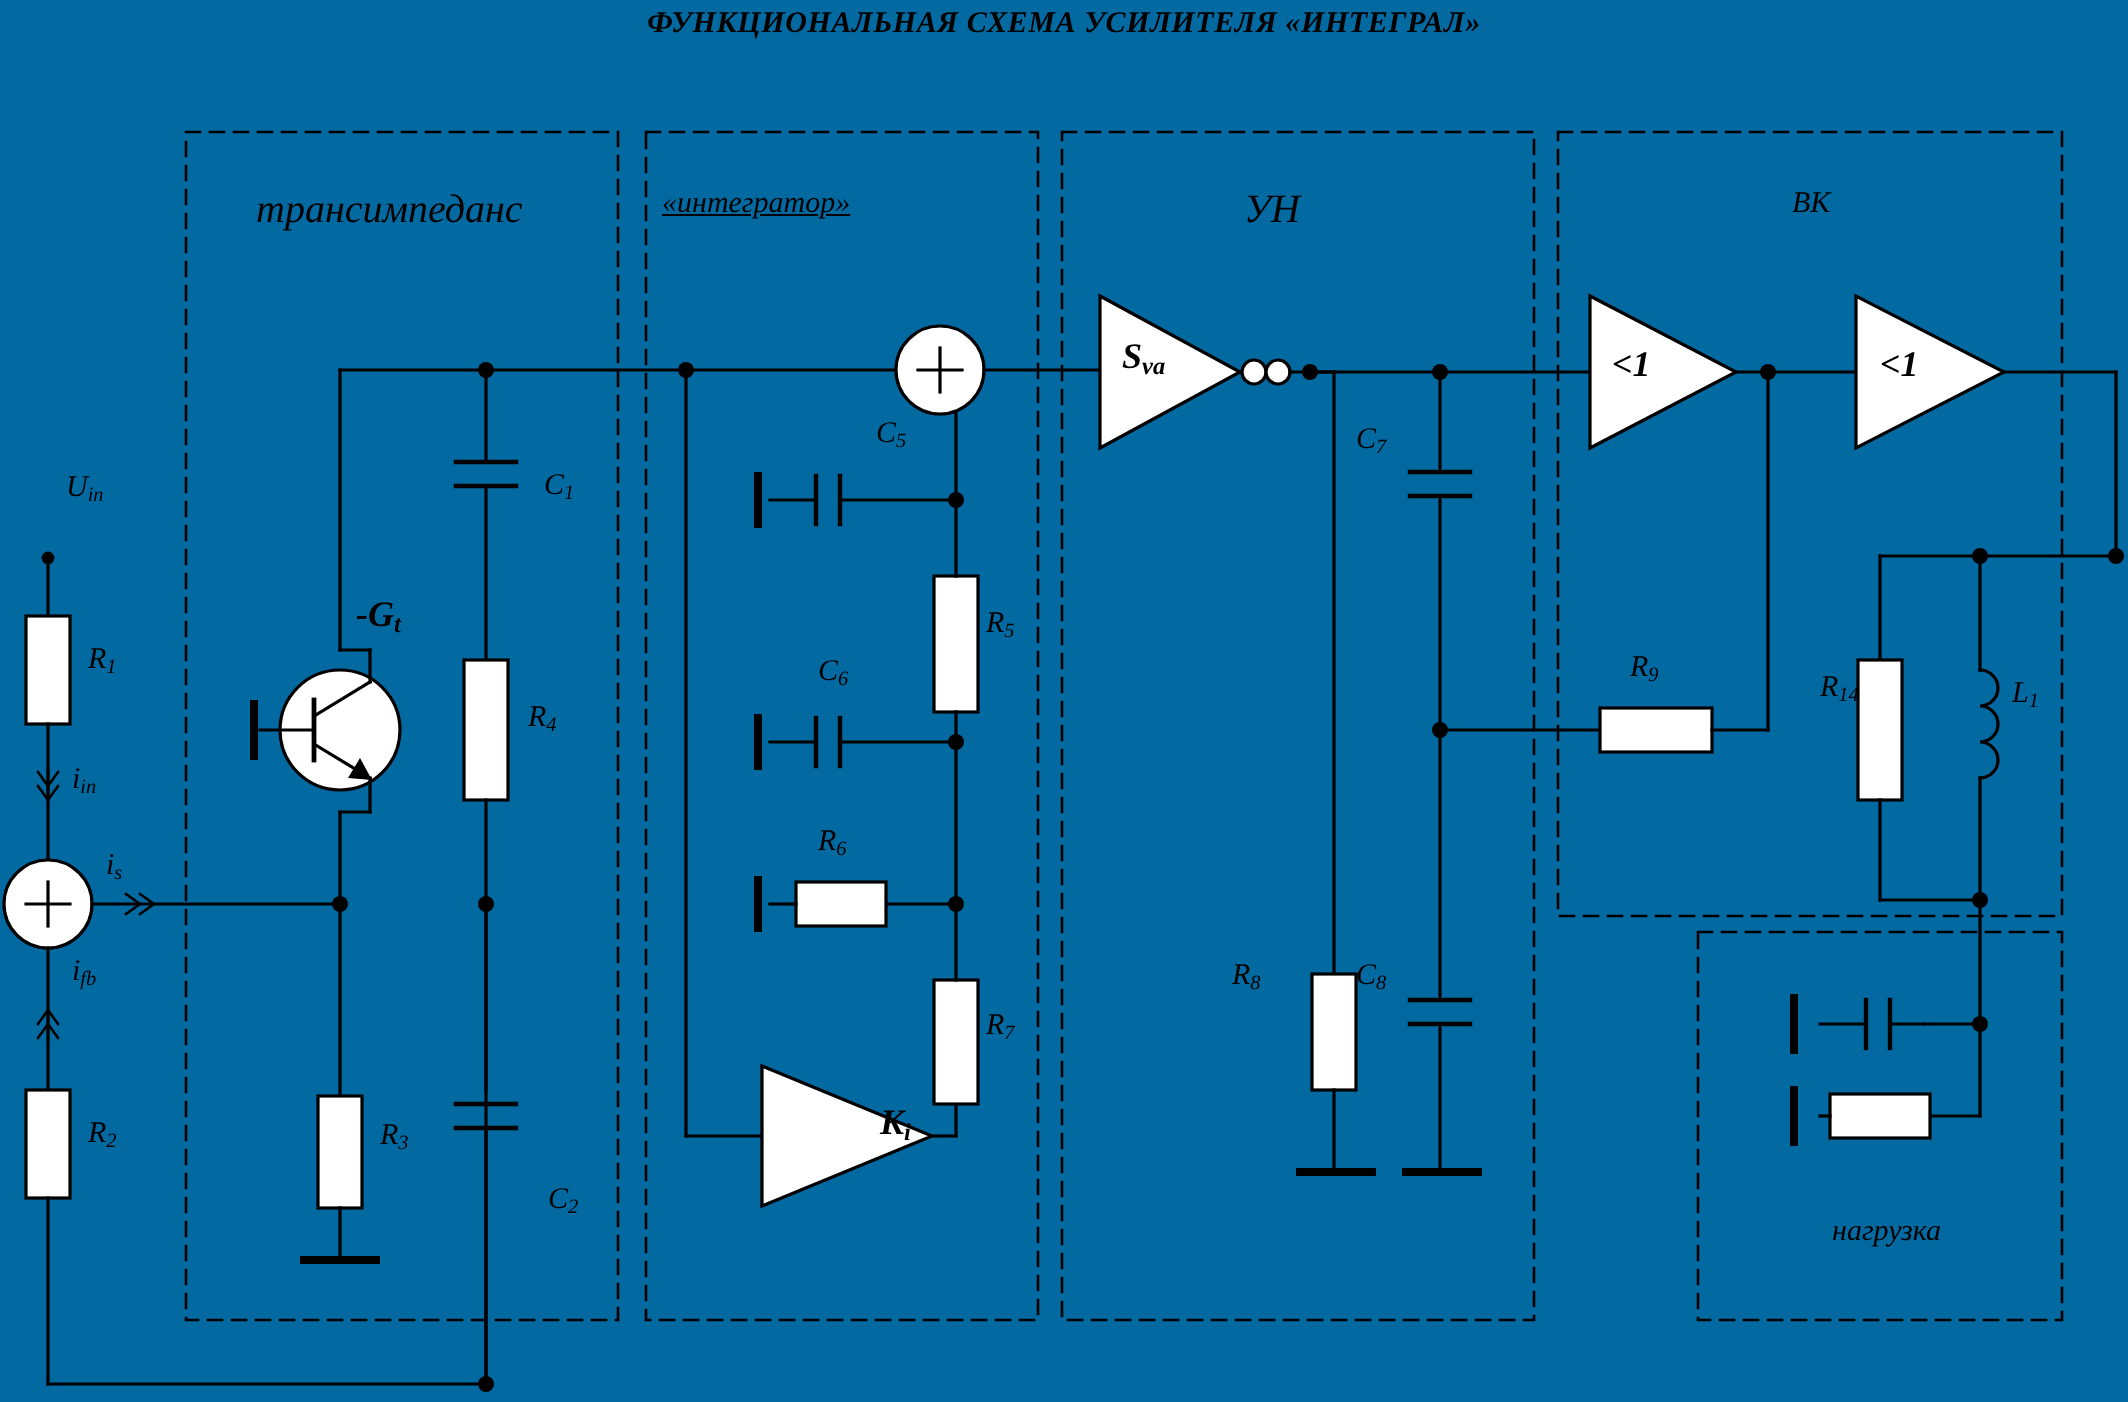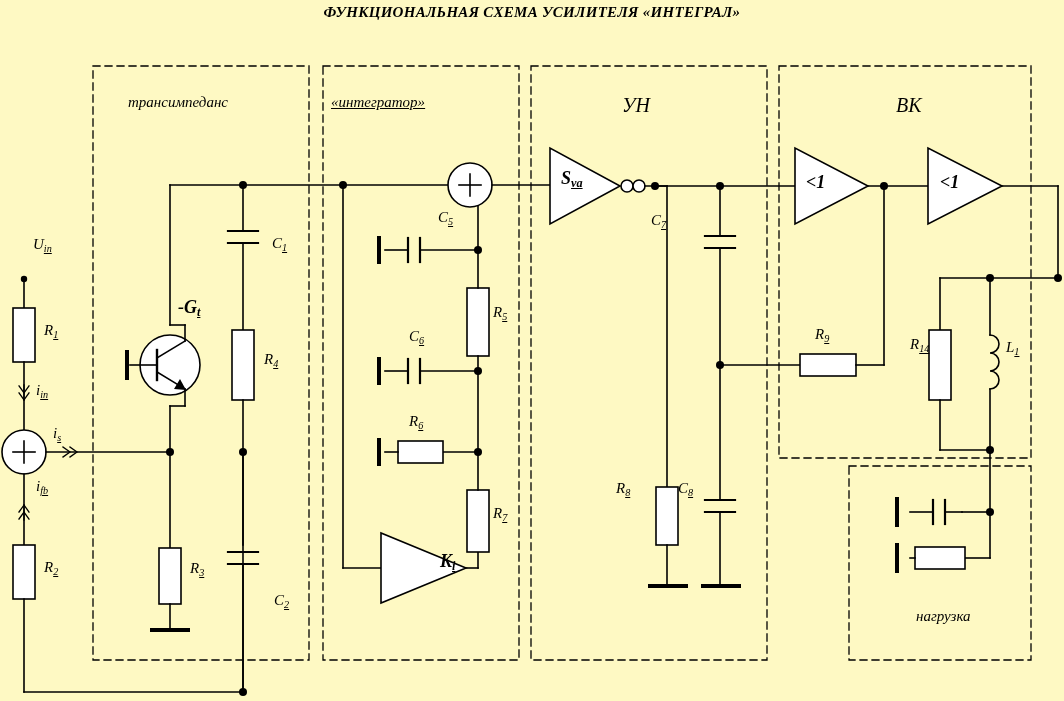--- a/index.html
+++ b/index.html
@@ -8,21 +8,21 @@
     background: #ffffff;
   }
   body {
     font-family: "Liberation Serif", serif;
   }
   #root {
     position: relative;
     width: 1064px;
     height: 701px;
     overflow: hidden;
-    background: #fef9c3;
+    background: #0369a1;
   }
   #title {
     position: absolute;
     top: 4px;
     left: 0;
     width: 1064px;
     text-align: center;
     font-family: "Liberation Serif", serif;
     font-weight: bold;
     font-style: italic;
@@ -40,21 +40,20 @@
     font-family: "Liberation Serif", serif;
     font-style: italic;
     font-size: 15px;
     color: #000;
     white-space: nowrap;
   }
   .big { font-size: 18px; }
   sub {
     font-size: 0.68em;
     vertical-align: -0.25em;
-    text-decoration: underline;
   }
 </style>
 </head>
 <body>
 
 <div id="root">
 
   <div id="title">ФУНКЦИОНАЛЬНАЯ СХЕМА УСИЛИТЕЛЯ «ИНТЕГРАЛ»</div>
 
   <svg width="1064" height="701" viewBox="0 0 1064 701">
@@ -242,24 +241,24 @@
       <circle cx="990" cy="512" r="4" fill="#000" stroke="none"></circle>
 
       <line x1="990" y1="512" x2="990" y2="558"></line>
       <line x1="990" y1="558" x2="965" y2="558"></line>
       <rect x="915" y="547" width="50" height="22" fill="#fff"></rect>
       <line x1="915" y1="558" x2="910" y2="558"></line>
       <line x1="897" y1="545" x2="897" y2="571" stroke-width="4"></line>
     </g>
   </svg>
 
-  <div class="lbl" style="left:128px; top:94px; font-size:15px;">трансимпеданс</div>
+  <div class="lbl" style="left:128px; top:94px; font-size:20px;">трансимпеданс</div>
   <div class="lbl" style="left:331px; top:94px; font-size:15px;text-decoration:underline;">«интегратор»</div>
   <div class="lbl" style="left:622px; top:94px; font-size:20px;">УН</div>
-  <div class="lbl" style="left:896px; top:94px; font-size:20px;">ВК</div>
+  <div class="lbl" style="left:896px; top:94px; font-size:15px;">ВК</div>
   <div class="lbl" style="left:916px; top:608px; font-size:15px;">нагрузка</div>
 
   <div class="lbl" style="left:9px; top:236px;margin-left:24px;"><span>U</span><sub>in</sub></div>
   <div class="lbl" style="left:36px; top:382px;"><span>i</span><sub>in</sub></div>
   <div class="lbl" style="left:53px; top:425px;"><span>i</span><sub>s</sub></div>
   <div class="lbl" style="left:36px; top:478px;"><span>i</span><sub>fb</sub></div>
 
   <div class="lbl" style="left:44px; top:322px;"><span>R</span><sub>1</sub></div>
   <div class="lbl" style="left:44px; top:559px;"><span>R</span><sub>2</sub></div>
   <div class="lbl" style="left:190px; top:560px;"><span>R</span><sub>3</sub></div>
@@ -268,21 +267,21 @@
   <div class="lbl" style="left:409px; top:413px;"><span>R</span><sub>6</sub></div>
   <div class="lbl" style="left:493px; top:505px;"><span>R</span><sub>7</sub></div>
   <div class="lbl" style="left:616px; top:480px;"><span>R</span><sub>8</sub></div>
   <div class="lbl" style="left:815px; top:326px;"><span>R</span><sub>9</sub></div>
   <div class="lbl" style="left:910px; top:336px;"><span>R</span><sub>14</sub></div>
 
   <div class="lbl" style="left:272px; top:235px;"><span>C</span><sub>1</sub></div>
   <div class="lbl" style="left:274px; top:548px;margin-top:44px;"><span>C</span><sub>2</sub></div>
   <div class="lbl" style="left:409px; top:209px;margin-left:29px;"><span>C</span><sub>5</sub></div>
   <div class="lbl" style="left:409px; top:328px;"><span>C</span><sub>6</sub></div>
-  <div class="lbl" style="left:651px; top:212px;"><span>C</span><sub>7</sub></div>
+  <div class="lbl" style="left:678px; top:212px;"><span>C</span><sub>7</sub></div>
   <div class="lbl" style="left:678px; top:480px;"><span>C</span><sub>8</sub></div>
 
   <div class="lbl" style="left:1006px; top:339px;"><span>L</span><sub>1</sub></div>
 
   <div class="lbl big" style="left:178px; top:297px; font-weight:bold;"><span>-G</span><sub>t</sub></div>
   <div class="lbl big" style="left:405px; top:551px; font-weight:bold;margin-left:35px;"><span>K</span><sub>i</sub></div>
   <div class="lbl big" style="left:561px; top:168px; font-weight:bold;"><span>S</span><sub>va</sub></div>
   <div class="lbl big" style="left:806px; top:172px; font-weight:bold;">&lt;1</div>
   <div class="lbl big" style="left:940px; top:172px; font-weight:bold;">&lt;1</div>
 

